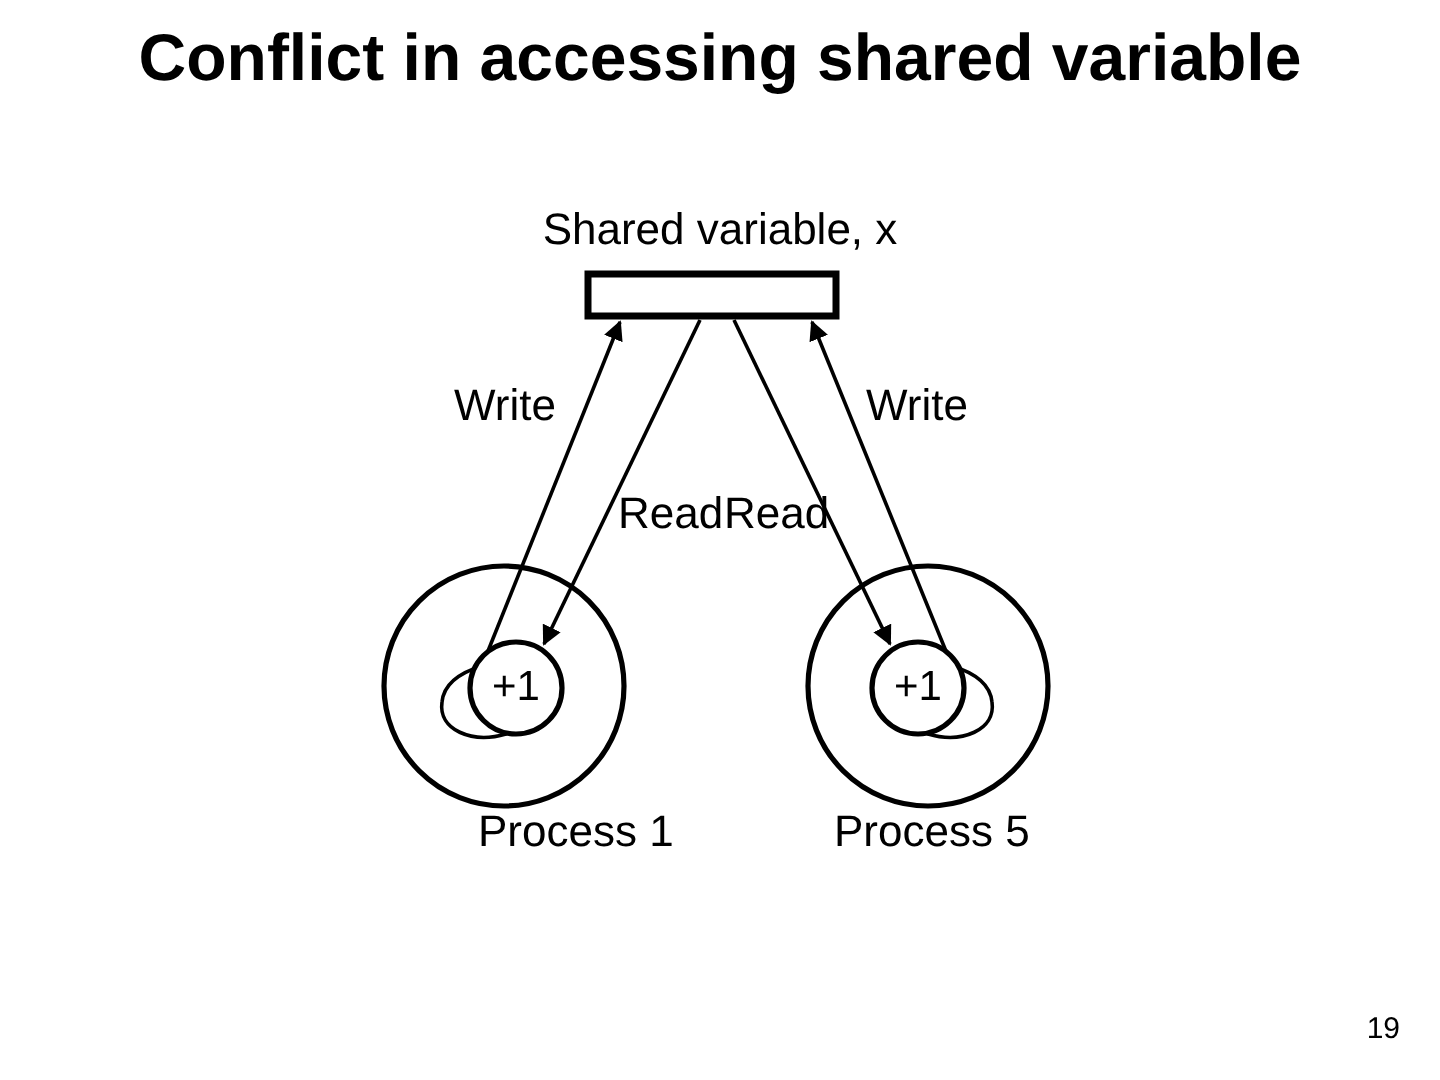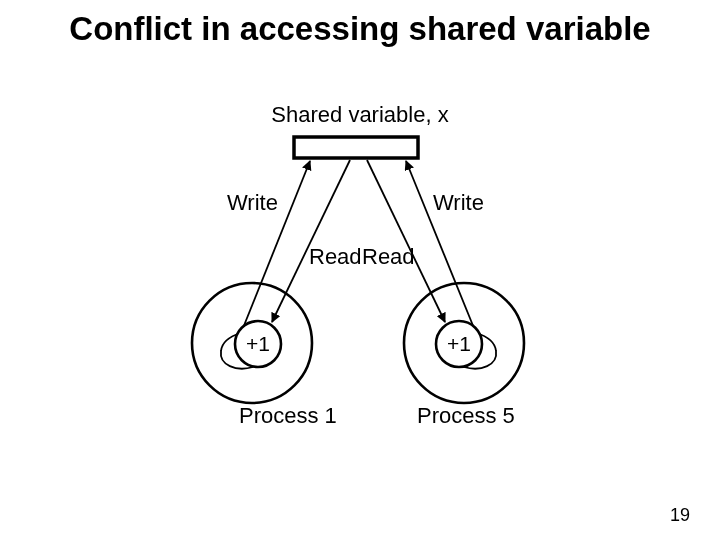--- a/index.html
+++ b/index.html
@@ -59,22 +59,22 @@
     text-align: center;
     color: #000000;
   }
   #lbl-plus-1 { left: 233px; top: 333px; width: 50px; }
   #lbl-plus-2 { left: 434px; top: 333px; width: 50px; }
   #page-number {
     position: absolute;
     left: 660px;
     top: 506px;
     width: 40px;
-    text-align: center;
-    font-size: 18px;
+    text-align: right;
+    font-size: 15px;
     line-height: 18px;
     color: #000000;
   }
 </style>
 </head>
 <body>
 
 <div id="slide">
 
   <div id="slide-title">Conflict in accessing shared variable</div>

